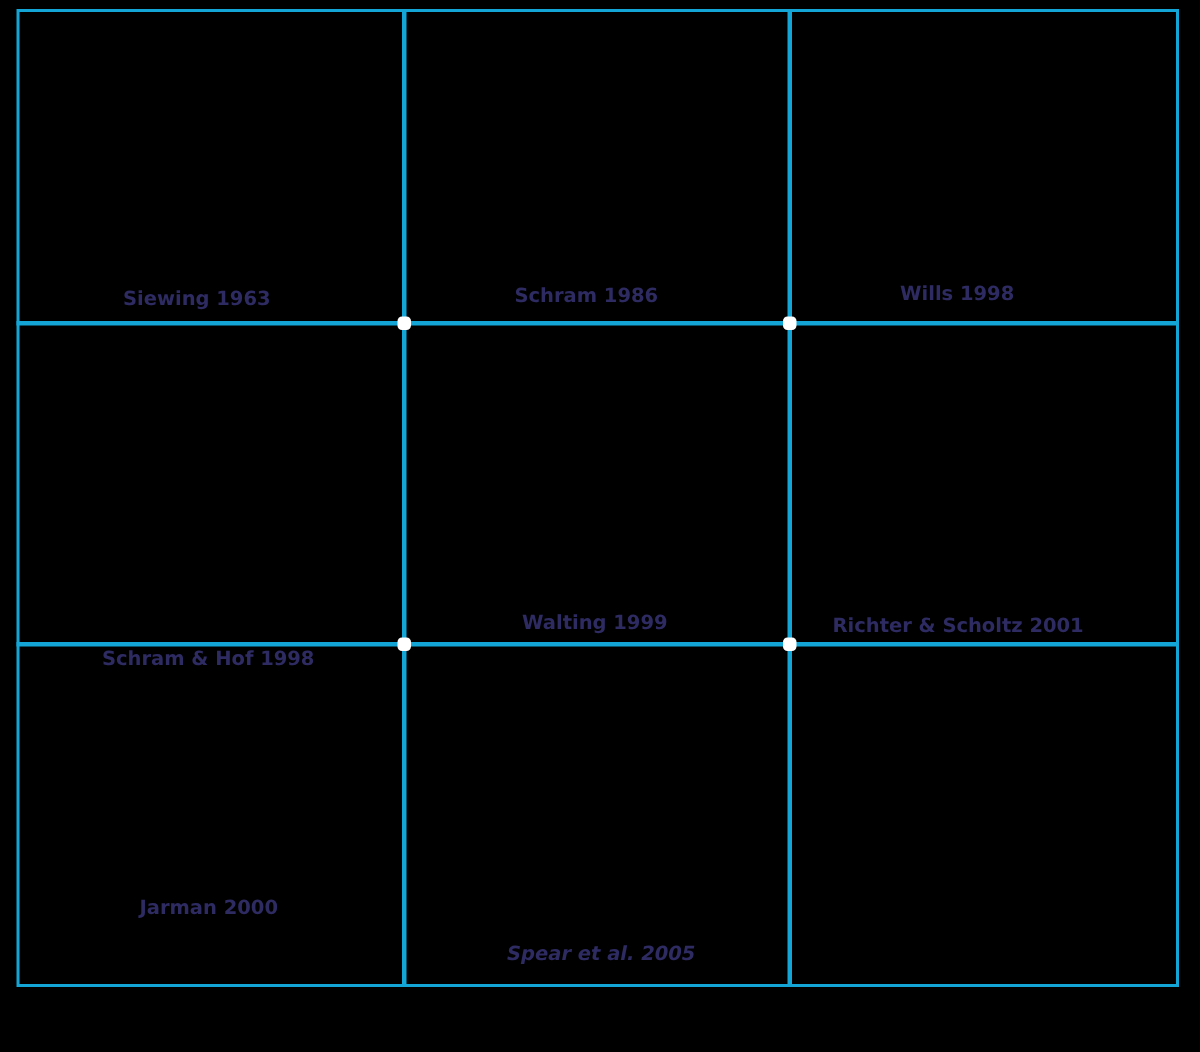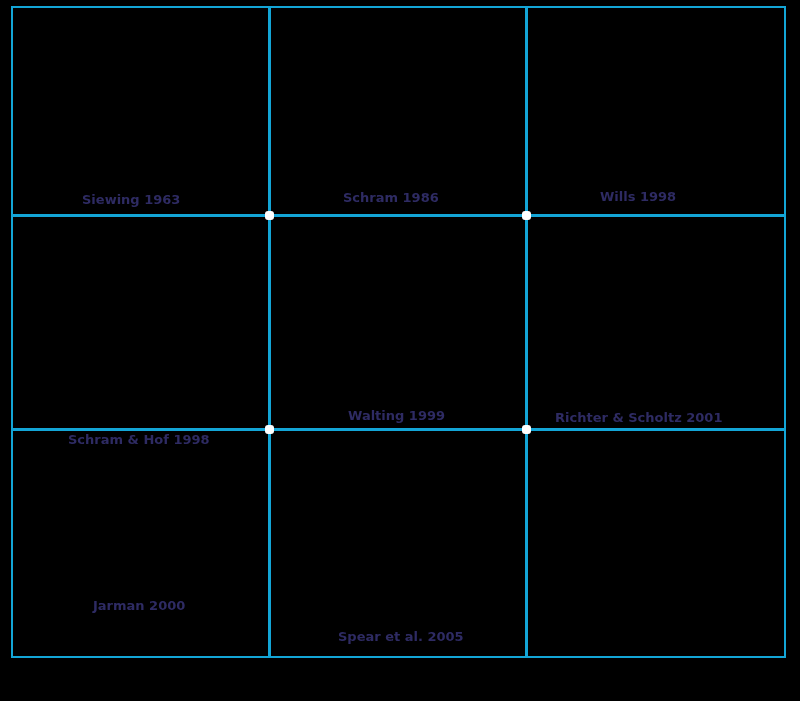--- a/index.html
+++ b/index.html
@@ -65,21 +65,21 @@
     white-space: nowrap;
     letter-spacing: 0px;
   }
   .pl-0 { left: 82px;  top: 192px; }
   .pl-1 { left: 343px; top: 190px; }
   .pl-2 { left: 600px; top: 189px; }
   .pl-3 { left: 68px;  top: 432px; }
   .pl-4 { left: 348px; top: 408px; }
   .pl-5 { left: 555px; top: 410px; }
   .pl-6 { left: 93px;  top: 598px; }
-  .pl-7 { left: 338px; top: 629px; }
+  .pl-7 { left: 338px; top: 629px; font-style: italic; }
   .pl-8 { left: 568px; top: 630px; }
 </style>
 </head>
 <body>
 
 <div id="canvas">
 
   <div class="outer-border"></div>
 
   <div class="vline v1"></div>

